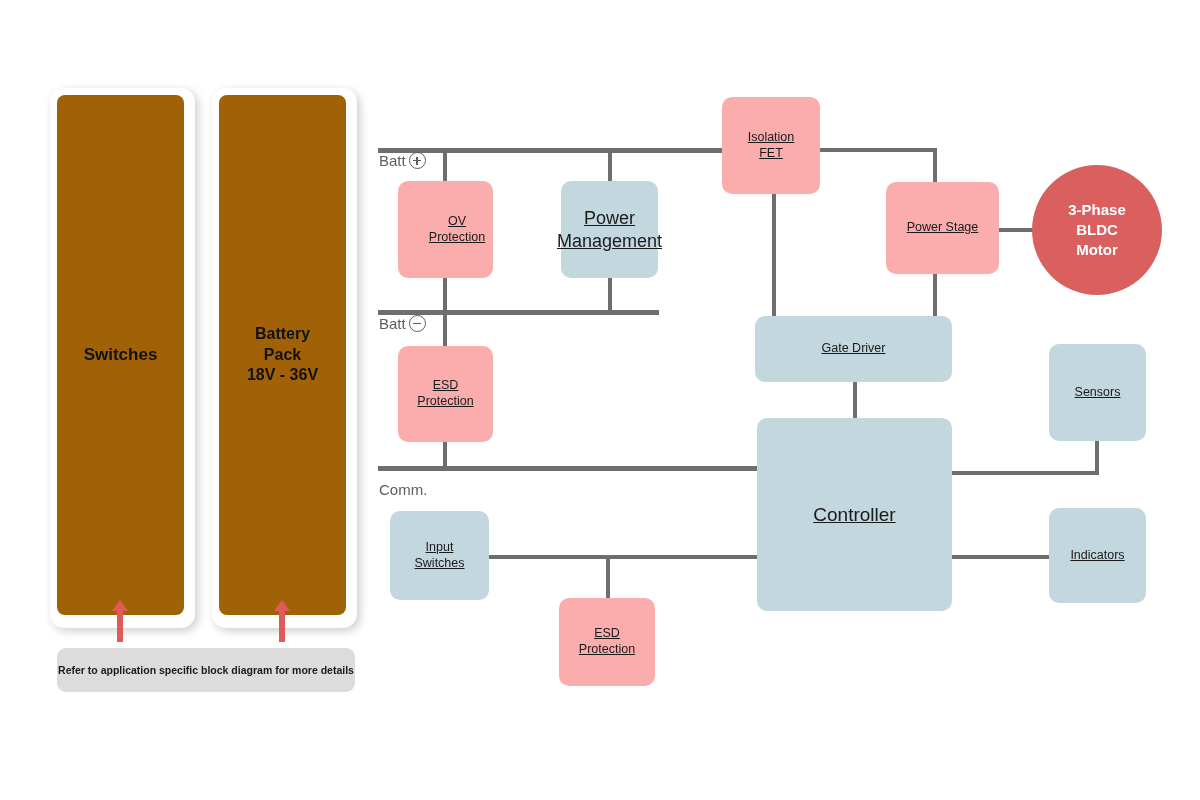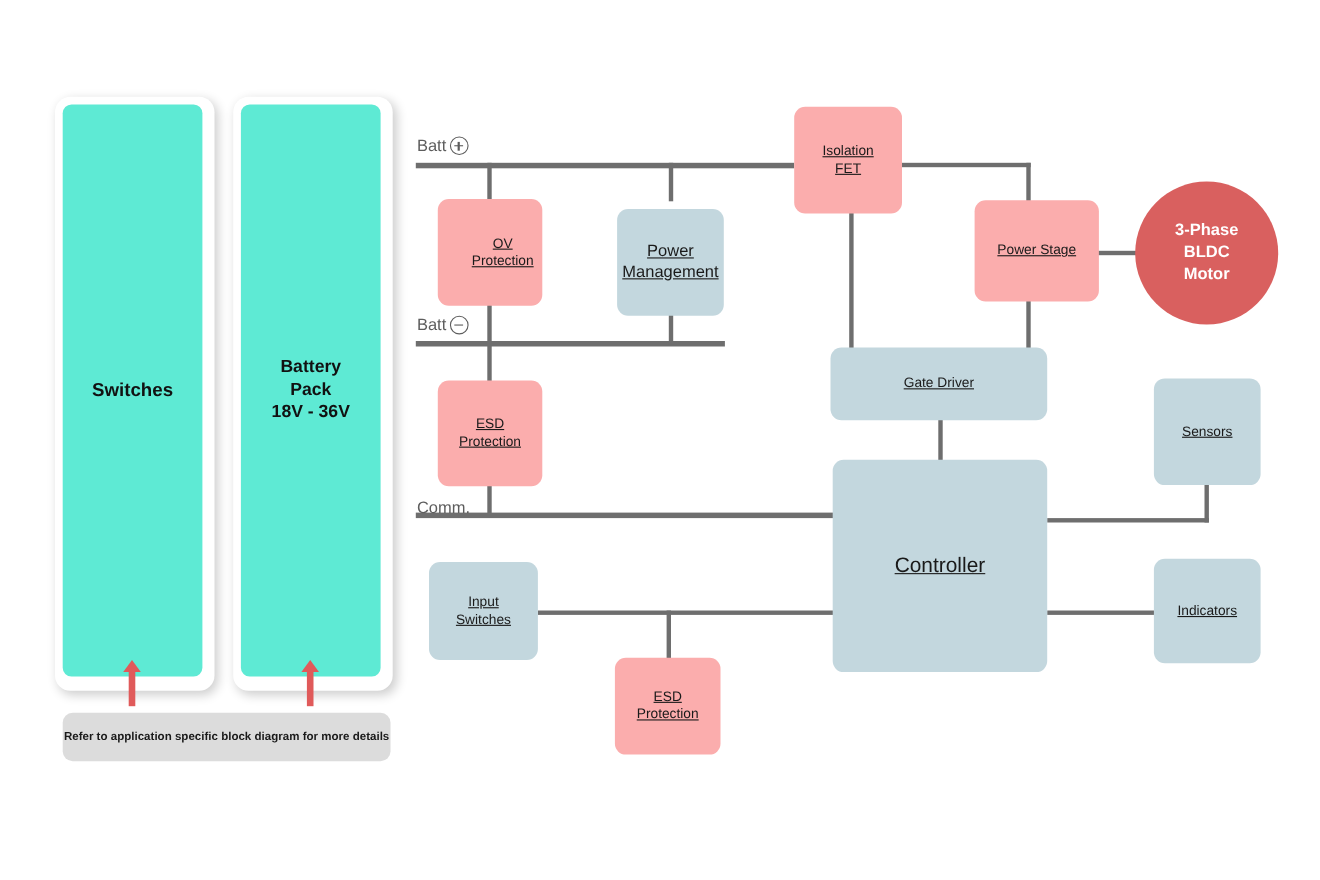--- a/index.html
+++ b/index.html
@@ -45,21 +45,21 @@
     position: absolute;
     box-sizing: border-box;
     background: #ffffff;
     border-radius: 14px;
     box-shadow: 3px 3px 10px rgba(0,0,0,0.20);
     z-index: 1;
   }
   .card-inner {
     position: absolute;
     box-sizing: border-box;
-    background: #5eead4;
+    background: #a16207;
     border-radius: 8px;
     display: flex;
     align-items: center;
     justify-content: center;
     text-align: center;
     z-index: 2;
     white-space: pre-line;
     font-weight: bold;
     color: #111111;
     line-height: 1.3;
@@ -112,20 +112,21 @@
   
   .rail-label {
     position: absolute;
     font-size: 15px;
     color: #5d5d5d;
     white-space: nowrap;
     z-index: 4;
     display: flex;
     align-items: center;
     gap: 3px;
+    margin-top: 28px;
   }
   .sym {
     display: inline-flex;
     align-items: center;
     justify-content: center;
     width: 15px;
     height: 15px;
     border: 1.6px solid #5d5d5d;
     border-radius: 50%;
     font-size: 13px;
@@ -239,21 +240,21 @@
   <div class="wire wire-v" style="left:1095px; top:440px; height:35px;"></div>
 
   <div class="wire wire-h" style="left:952px; top:555px; width:99px;"></div>
 
   <div class="wire wire-h" style="left:489px; top:555px; width:270px;"></div>
   <div class="wire wire-v" style="left:606px; top:555px; height:45px;"></div>
 
   <div class="block blk-pink" style="left:398px; top:181px; width:95px; height:97px; font-size:12.5px;padding-left:27px;">OV
 Protection</div>
 
-  <div class="block blk-blue" style="left:561px; top:190px; width:97px; height:97px; font-size:15px;">Power
+  <div class="block blk-blue" style="left:561px; top:181px; width:97px; height:97px; font-size:18px;">Power
 Management</div>
 
   <div class="block blk-pink" style="left:398px; top:346px; width:95px; height:96px; font-size:12.5px;">ESD
 Protection</div>
 
   <div class="block blk-pink" style="left:722px; top:97px; width:98px; height:97px; font-size:12.5px;">Isolation
 FET</div>
 
   <div class="block blk-pink" style="left:886px; top:182px; width:113px; height:92px; font-size:12.5px;">Power Stage</div>
 

